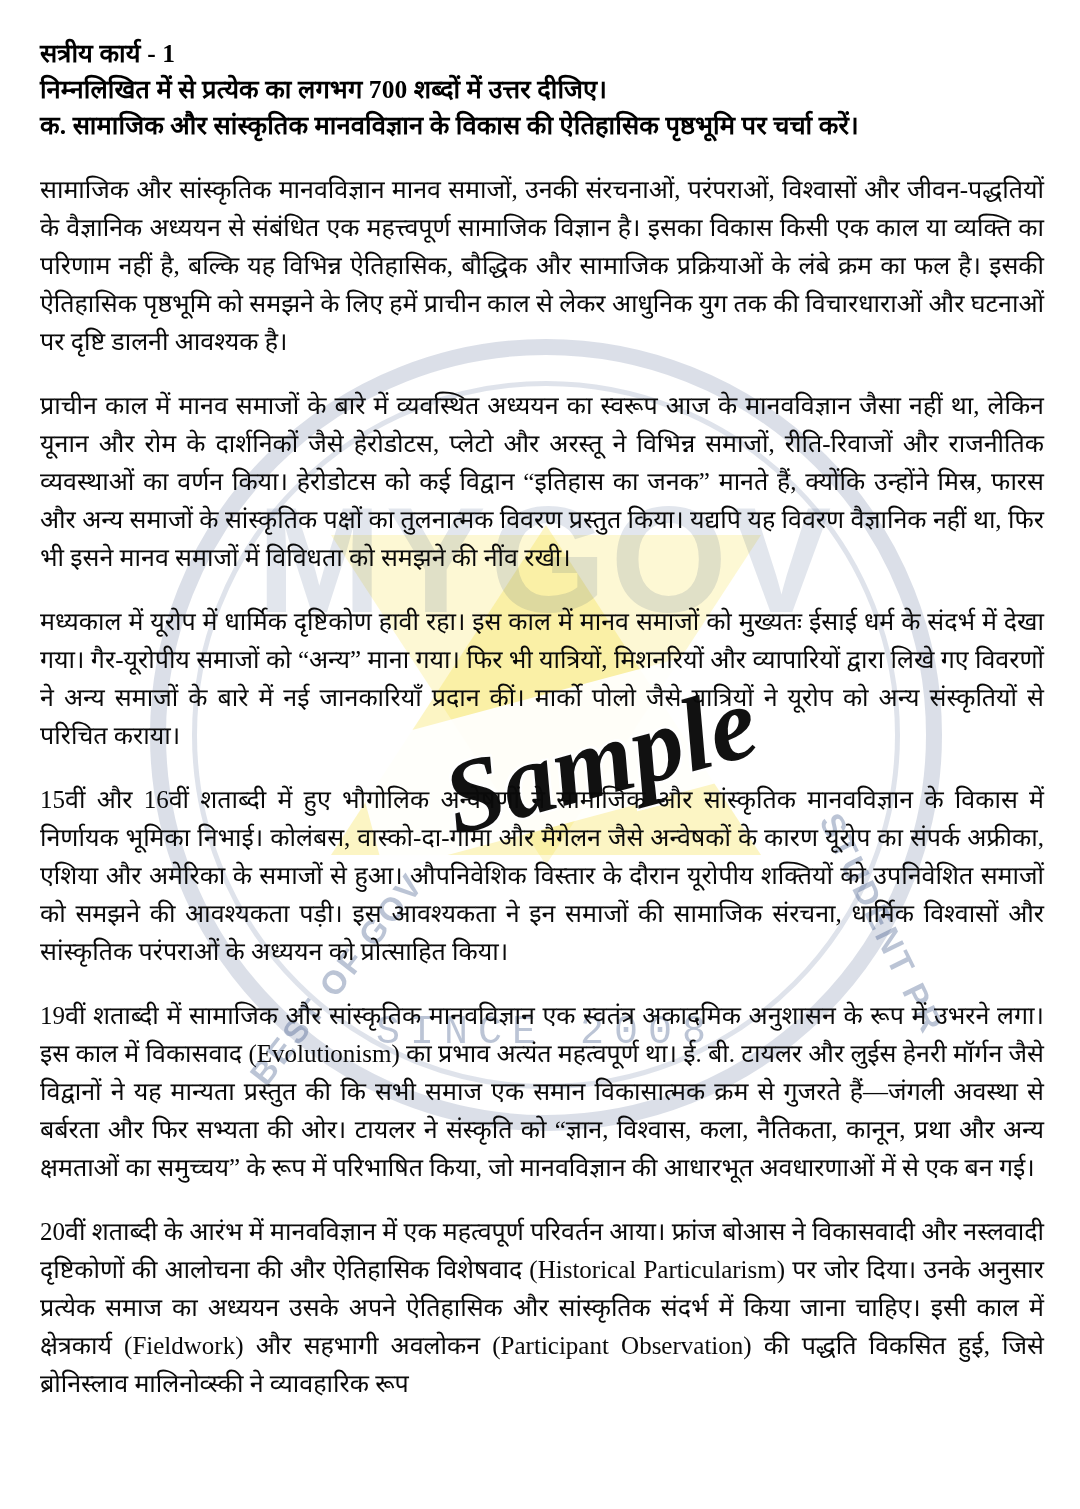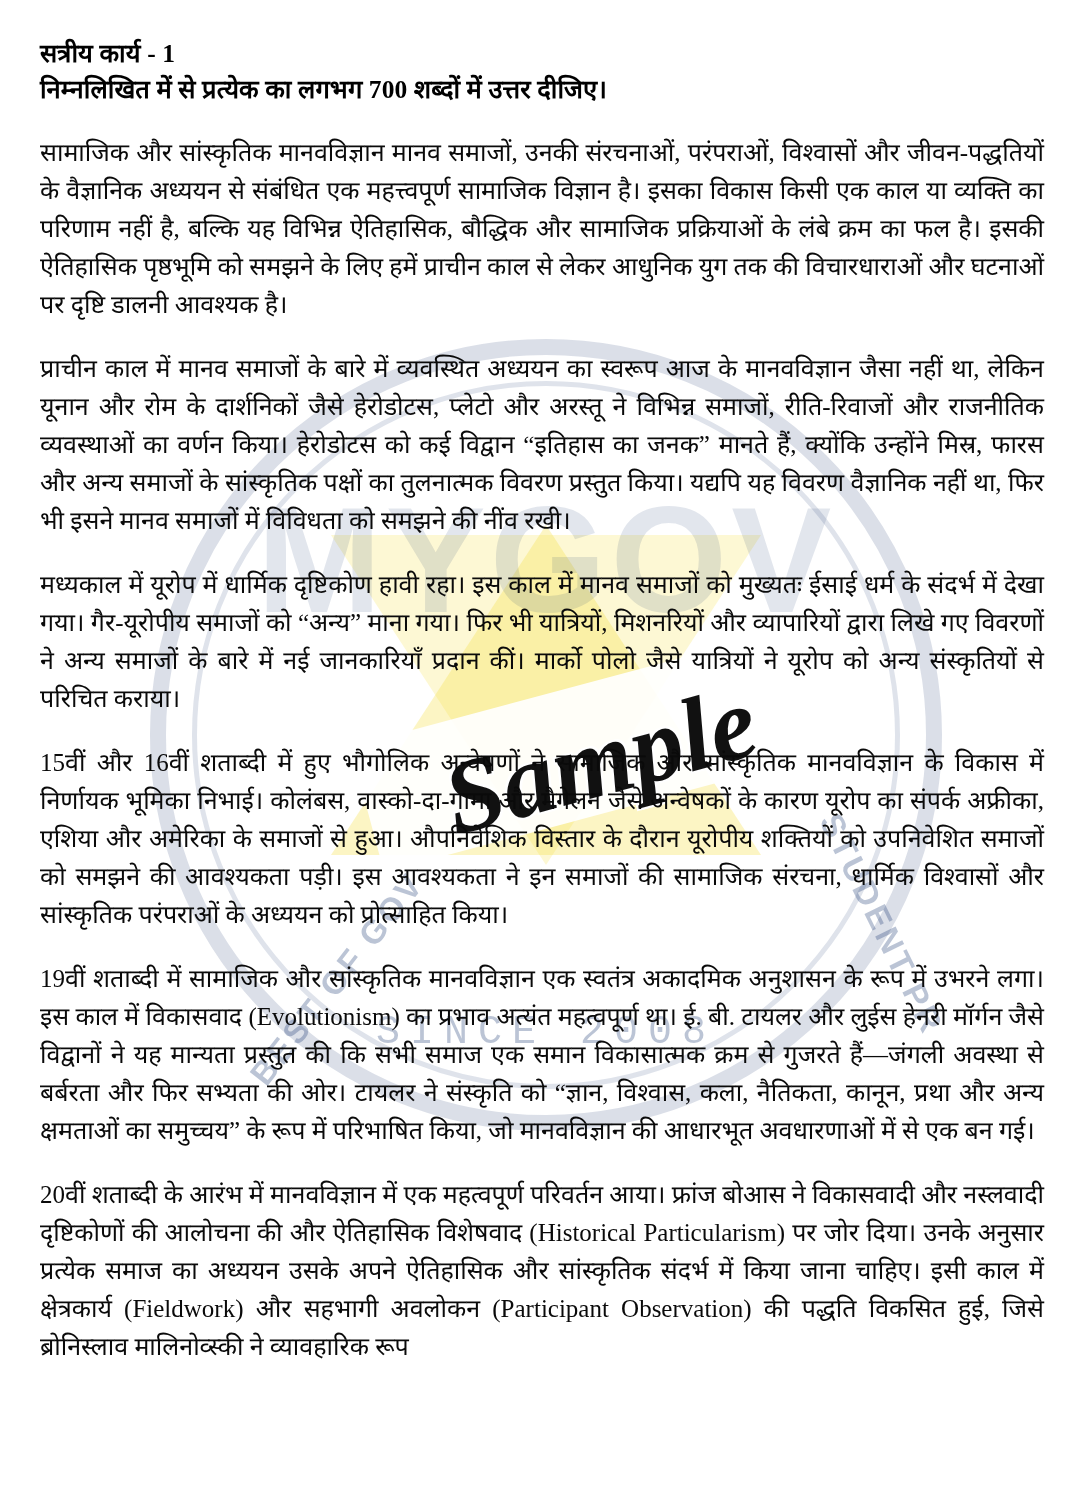--- a/index.html
+++ b/index.html
@@ -180,20 +180,21 @@
     <div class="wm-since">SINCE 2008</div>
     <div class="wm-arc-left">BEST OF GOV</div>
     <div class="wm-arc-right">STUDENT PR</div>
   </div>
 
   <div class="doc">
 
     <div class="heading-block">
       <div class="heading-line">सत्रीय कार्य - 1</div>
       <div class="heading-line">निम्नलिखित में से प्रत्येक का लगभग 700 शब्दों में उत्तर दीजिए।</div>
+      <div class="heading-line">क. सामाजिक और सांस्कृतिक मानवविज्ञान के विकास की ऐतिहासिक पृष्ठभूमि पर चर्चा करें।</div>
     </div>
 
     <p class="body-para">सामाजिक और सांस्कृतिक मानवविज्ञान मानव समाजों, उनकी संरचनाओं, परंपराओं, विश्वासों और जीवन-पद्धतियों के वैज्ञानिक अध्ययन से संबंधित एक महत्त्वपूर्ण सामाजिक विज्ञान है। इसका विकास किसी एक काल या व्यक्ति का परिणाम नहीं है, बल्कि यह विभिन्न ऐतिहासिक, बौद्धिक और सामाजिक प्रक्रियाओं के लंबे क्रम का फल है। इसकी ऐतिहासिक पृष्ठभूमि को समझने के लिए हमें प्राचीन काल से लेकर आधुनिक युग तक की विचारधाराओं और घटनाओं पर दृष्टि डालनी आवश्यक है।</p>
     <p class="body-para">प्राचीन काल में मानव समाजों के बारे में व्यवस्थित अध्ययन का स्वरूप आज के मानवविज्ञान जैसा नहीं था, लेकिन यूनान और रोम के दार्शनिकों जैसे हेरोडोटस, प्लेटो और अरस्तू ने विभिन्न समाजों, रीति-रिवाजों और राजनीतिक व्यवस्थाओं का वर्णन किया। हेरोडोटस को कई विद्वान “इतिहास का जनक” मानते हैं, क्योंकि उन्होंने मिस्र, फारस और अन्य समाजों के सांस्कृतिक पक्षों का तुलनात्मक विवरण प्रस्तुत किया। यद्यपि यह विवरण वैज्ञानिक नहीं था, फिर भी इसने मानव समाजों में विविधता को समझने की नींव रखी।</p>
     <p class="body-para">मध्यकाल में यूरोप में धार्मिक दृष्टिकोण हावी रहा। इस काल में मानव समाजों को मुख्यतः ईसाई धर्म के संदर्भ में देखा गया। गैर-यूरोपीय समाजों को “अन्य” माना गया। फिर भी यात्रियों, मिशनरियों और व्यापारियों द्वारा लिखे गए विवरणों ने अन्य समाजों के बारे में नई जानकारियाँ प्रदान कीं। मार्को पोलो जैसे यात्रियों ने यूरोप को अन्य संस्कृतियों से परिचित कराया।</p>
     <p class="body-para">15वीं और 16वीं शताब्दी में हुए भौगोलिक अन्वेषणों ने सामाजिक और सांस्कृतिक मानवविज्ञान के विकास में निर्णायक भूमिका निभाई। कोलंबस, वास्को-दा-गामा और मैगेलन जैसे अन्वेषकों के कारण यूरोप का संपर्क अफ्रीका, एशिया और अमेरिका के समाजों से हुआ। औपनिवेशिक विस्तार के दौरान यूरोपीय शक्तियों को उपनिवेशित समाजों को समझने की आवश्यकता पड़ी। इस आवश्यकता ने इन समाजों की सामाजिक संरचना, धार्मिक विश्वासों और सांस्कृतिक परंपराओं के अध्ययन को प्रोत्साहित किया।</p>
     <p class="body-para">19वीं शताब्दी में सामाजिक और सांस्कृतिक मानवविज्ञान एक स्वतंत्र अकादमिक अनुशासन के रूप में उभरने लगा। इस काल में विकासवाद (Evolutionism) का प्रभाव अत्यंत महत्वपूर्ण था। ई. बी. टायलर और लुईस हेनरी मॉर्गन जैसे विद्वानों ने यह मान्यता प्रस्तुत की कि सभी समाज एक समान विकासात्मक क्रम से गुजरते हैं—जंगली अवस्था से बर्बरता और फिर सभ्यता की ओर। टायलर ने संस्कृति को “ज्ञान, विश्वास, कला, नैतिकता, कानून, प्रथा और अन्य क्षमताओं का समुच्चय” के रूप में परिभाषित किया, जो मानवविज्ञान की आधारभूत अवधारणाओं में से एक बन गई।</p>
     <p class="body-para">20वीं शताब्दी के आरंभ में मानवविज्ञान में एक महत्वपूर्ण परिवर्तन आया। फ्रांज बोआस ने विकासवादी और नस्लवादी दृष्टिकोणों की आलोचना की और ऐतिहासिक विशेषवाद (Historical Particularism) पर जोर दिया। उनके अनुसार प्रत्येक समाज का अध्ययन उसके अपने ऐतिहासिक और सांस्कृतिक संदर्भ में किया जाना चाहिए। इसी काल में क्षेत्रकार्य (Fieldwork) और सहभागी अवलोकन (Participant Observation) की पद्धति विकसित हुई, जिसे ब्रोनिस्लाव मालिनोव्स्की ने व्यावहारिक रूप</p>
 
   </div>

